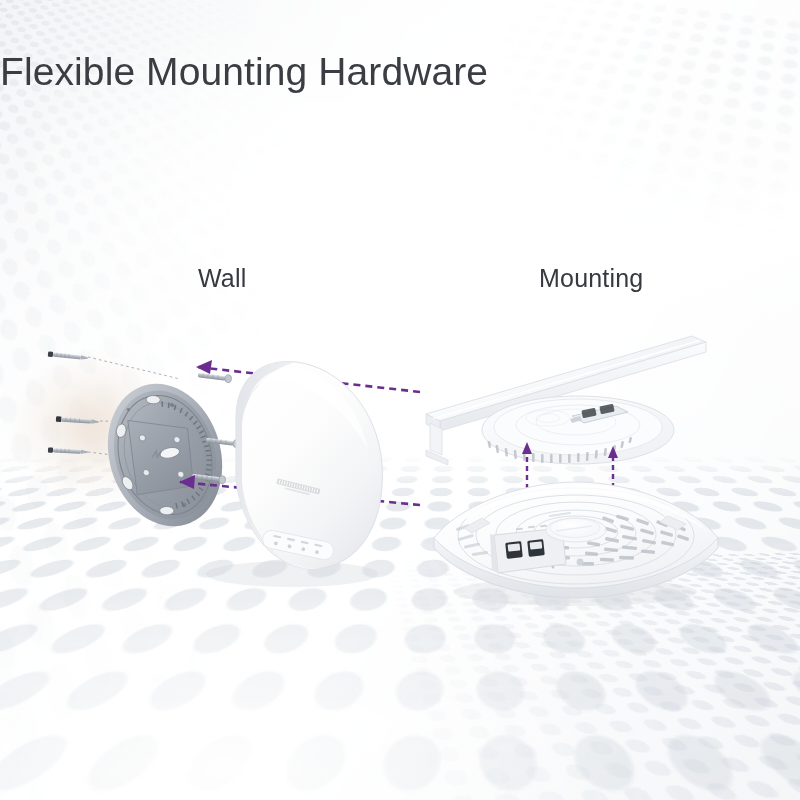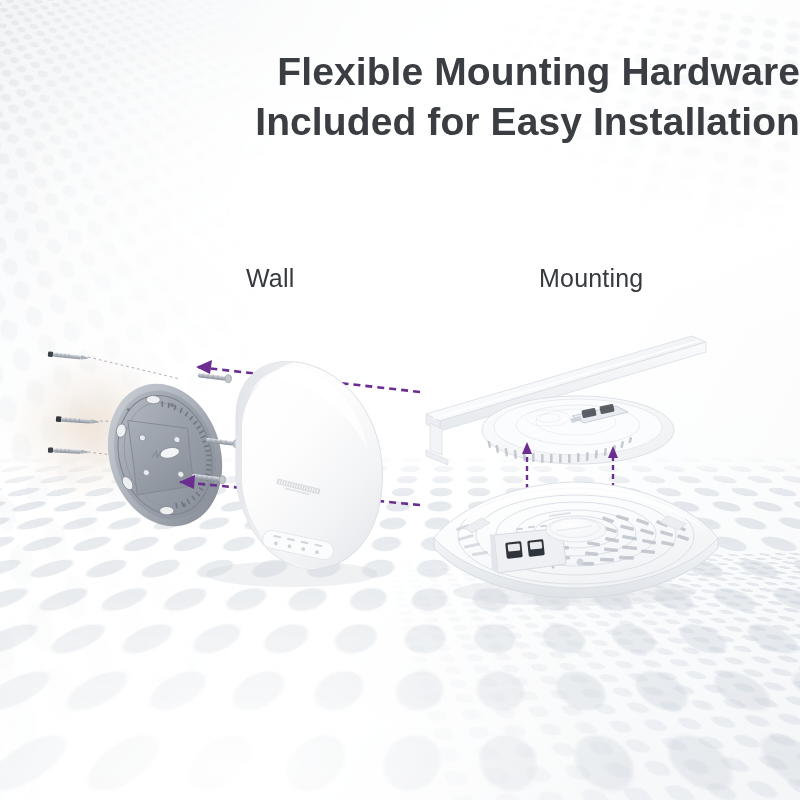--- a/index.html
+++ b/index.html
@@ -75,39 +75,39 @@
   }
   .glow-warm {
     position:absolute; left:8px; top:352px; width:170px; height:150px;
     background: radial-gradient(ellipse at 50% 50%, rgba(226,206,186,.55) 0%, rgba(236,222,208,.22) 45%, rgba(255,255,255,0) 72%);
     filter: blur(6px);
   }
 
   
   .headline {
     position:absolute; left:0; top:47px; width:800px;
-    text-align:right;
+    text-align:left;
     font-size:39px;
-    font-weight:700;
+    font-weight:400;
     letter-spacing:.1px;
     line-height:1.27;
     color:#3a3d42;
   }
   .headline .l2 { display:block; }
 
   
   .sec-label {
     position:absolute;
     font-size:25px;
     font-weight:300;
     color:#36393e;
     letter-spacing:.2px;
     white-space:nowrap;
   }
-  #label-wall    { left:198px; top:264px;margin-left:48px; }
+  #label-wall    { left:198px; top:264px; }
   #label-ceiling { left:539px; top:264px; }
 
   
   .illo { position:absolute; }
   #illo-wall    { left:30px;  top:330px; width:390px; height:270px; }
   #illo-ceiling { left:420px; top:330px; width:310px; height:280px; }
   .illo svg { display:block; overflow:visible; }
 </style>
 </head>
 <body>
@@ -118,21 +118,20 @@
   <div class="perf-tl"></div>
   <div class="bg-sheen"></div>
   <div class="perf-tr"></div>
   <div class="perf-bottom"></div>
   <div class="perf-bottom2"></div>
   <div class="bg-wash"></div>
   <div class="glow-warm"></div>
 
   <h1 class="headline">
     <span class="l1">Flexible Mounting Hardware</span>
-    <span class="l2">Included for Easy Installation</span>
   </h1>
 
   <div class="sec-label" id="label-wall">Wall</div>
   <div class="sec-label" id="label-ceiling">Mounting</div>
 
   <div class="illo" id="illo-wall">
     <svg width="390" height="270" viewBox="0 0 390 270">
       <defs>
         <linearGradient id="brkG" x1="0" y1="0" x2="1" y2="1">
           <stop offset="0%" stop-color="#b9bec6"></stop>

